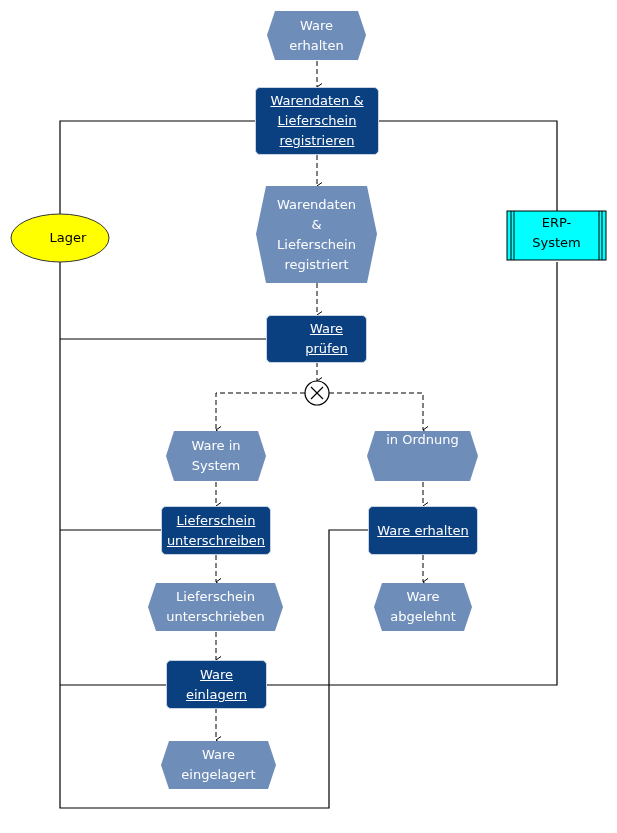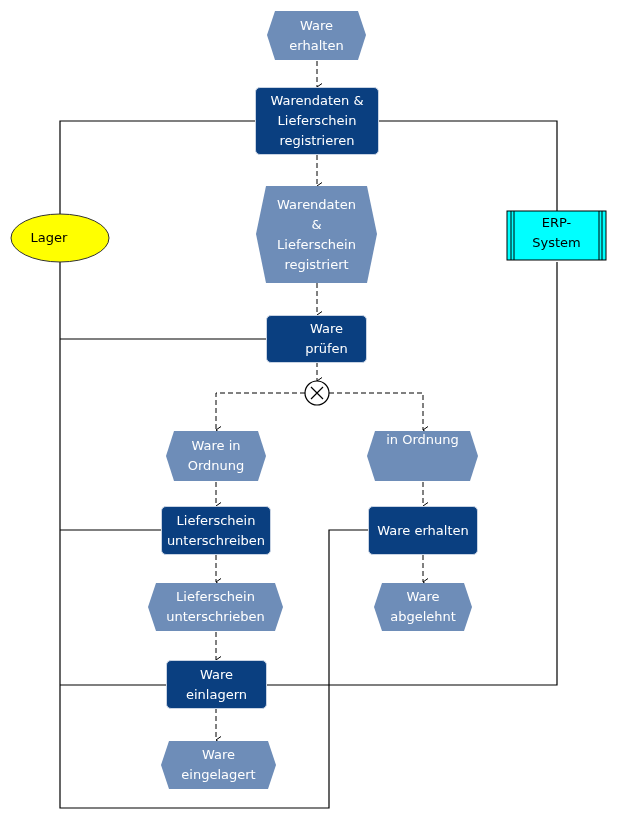--- a/index.html
+++ b/index.html
@@ -2,21 +2,21 @@
 <html><head>
 <meta charset="utf-8">
 <style>
   html, body { margin:0; padding:0; background:#ffffff; }
   body { width:617px; height:833px; position:relative; overflow:hidden;
          font-family:"DejaVu Sans", sans-serif; }
   #diagram { position:absolute; left:0; top:0; width:617px; height:833px; }
   .node { position:absolute; display:flex; align-items:center; justify-content:center;
           text-align:center; color:#ffffff; font-size:13px; line-height:20px;
           box-sizing:border-box; white-space:pre-line; }
-  .func { background:#0a3f80; border-radius:5px; border:1px solid #c8d3e3; }
+  .func { background:#0a3f80; border-radius:5px; border:1px solid #c8d3e3;text-decoration:underline; }
   .resource { color:#000000; }
   .lbl { pointer-events:none; }
 </style>
 </head>
 <body>
 
 <svg id="diagram" xmlns="http://www.w3.org/2000/svg" width="617" height="833" viewBox="0 0 617 833">
   <defs>
     <marker id="arr" markerWidth="8" markerHeight="8" refX="4" refY="7" orient="auto" markerUnits="userSpaceOnUse">
       <path d="M0.5,2 L4,7 L7.5,2" fill="none" stroke="#000" stroke-width="1"></path>
@@ -99,38 +99,38 @@
 erhalten</span>
 </div>
 <div class="node" style="left:256px;top:186px;width:121px;height:97px;">
   <span class="lbl">Warendaten
 &amp;
 Lieferschein
 registriert</span>
 </div>
 <div class="node" style="left:166px;top:431px;width:100px;height:50px;">
   <span class="lbl">Ware in
-Ordnung</span>
+System</span>
 </div>
 <div class="node" style="left:367px;top:405px;width:111px;height:50px;">
   <span class="lbl">Ware nicht
 in Ordnung</span>
 </div>
 <div class="node" style="left:148px;top:583px;width:135px;height:48px;">
   <span class="lbl">Lieferschein
 unterschrieben</span>
 </div>
 <div class="node" style="left:374px;top:583px;width:98px;height:48px;">
   <span class="lbl">Ware
 abgelehnt</span>
 </div>
 <div class="node" style="left:161px;top:741px;width:115px;height:48px;">
   <span class="lbl">Ware
 eingelagert</span>
 </div>
 
-<div class="node resource" style="left:0;top:214px;width:98px;height:48px;">
+<div class="node resource" style="left:19px;top:214px;width:98px;height:48px;">
   <span class="lbl">Lager</span>
 </div>
 <div class="node resource" style="left:507px;top:211px;width:99px;height:43px;">
   <span class="lbl">ERP-
 System</span>
 </div>
 
 </body></html>

